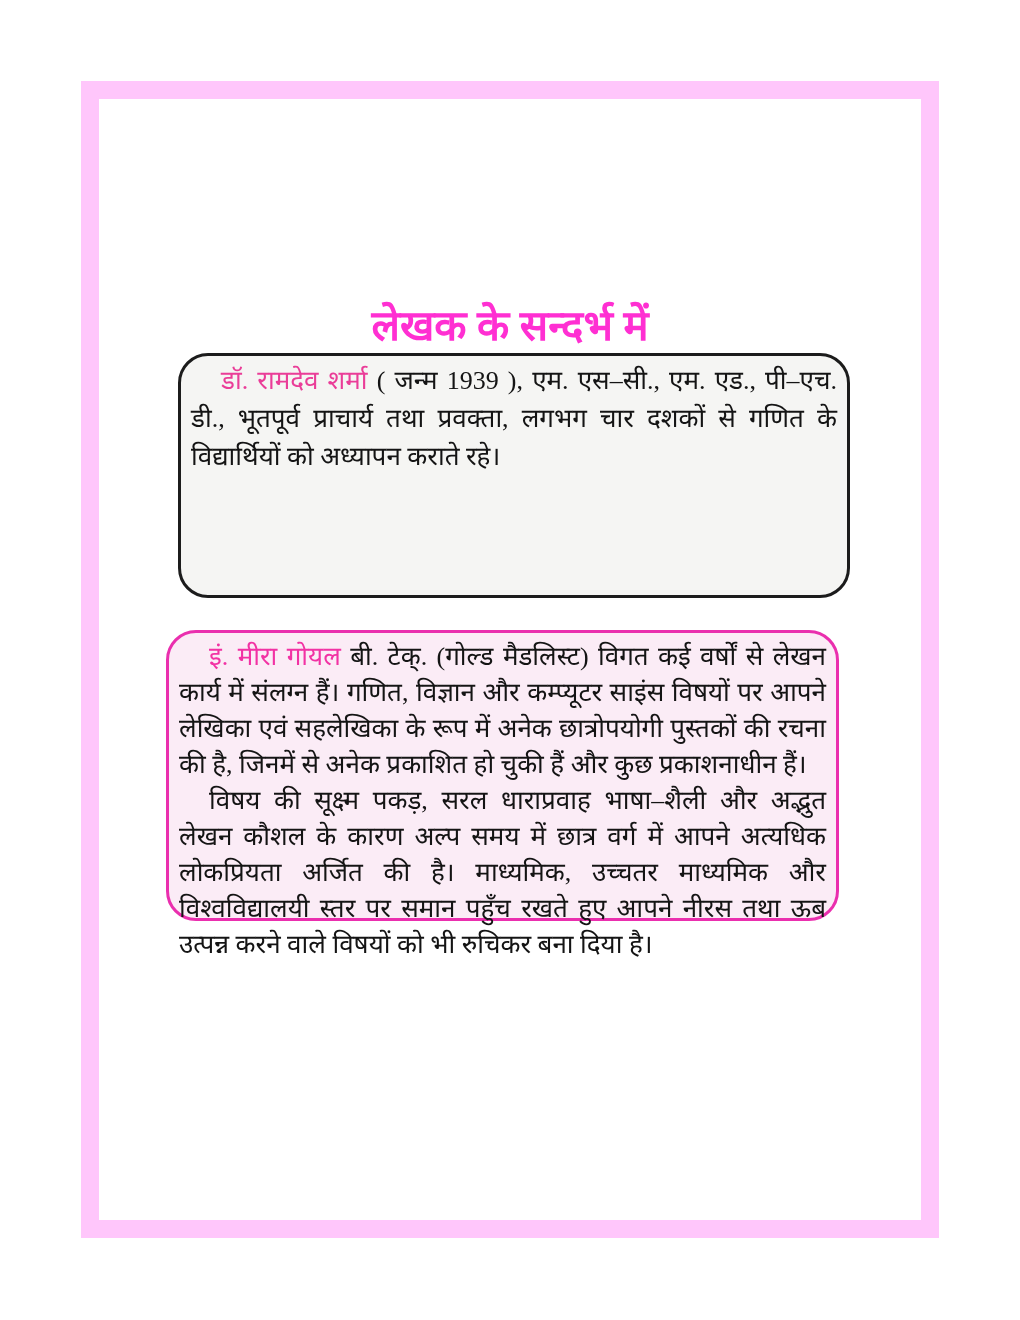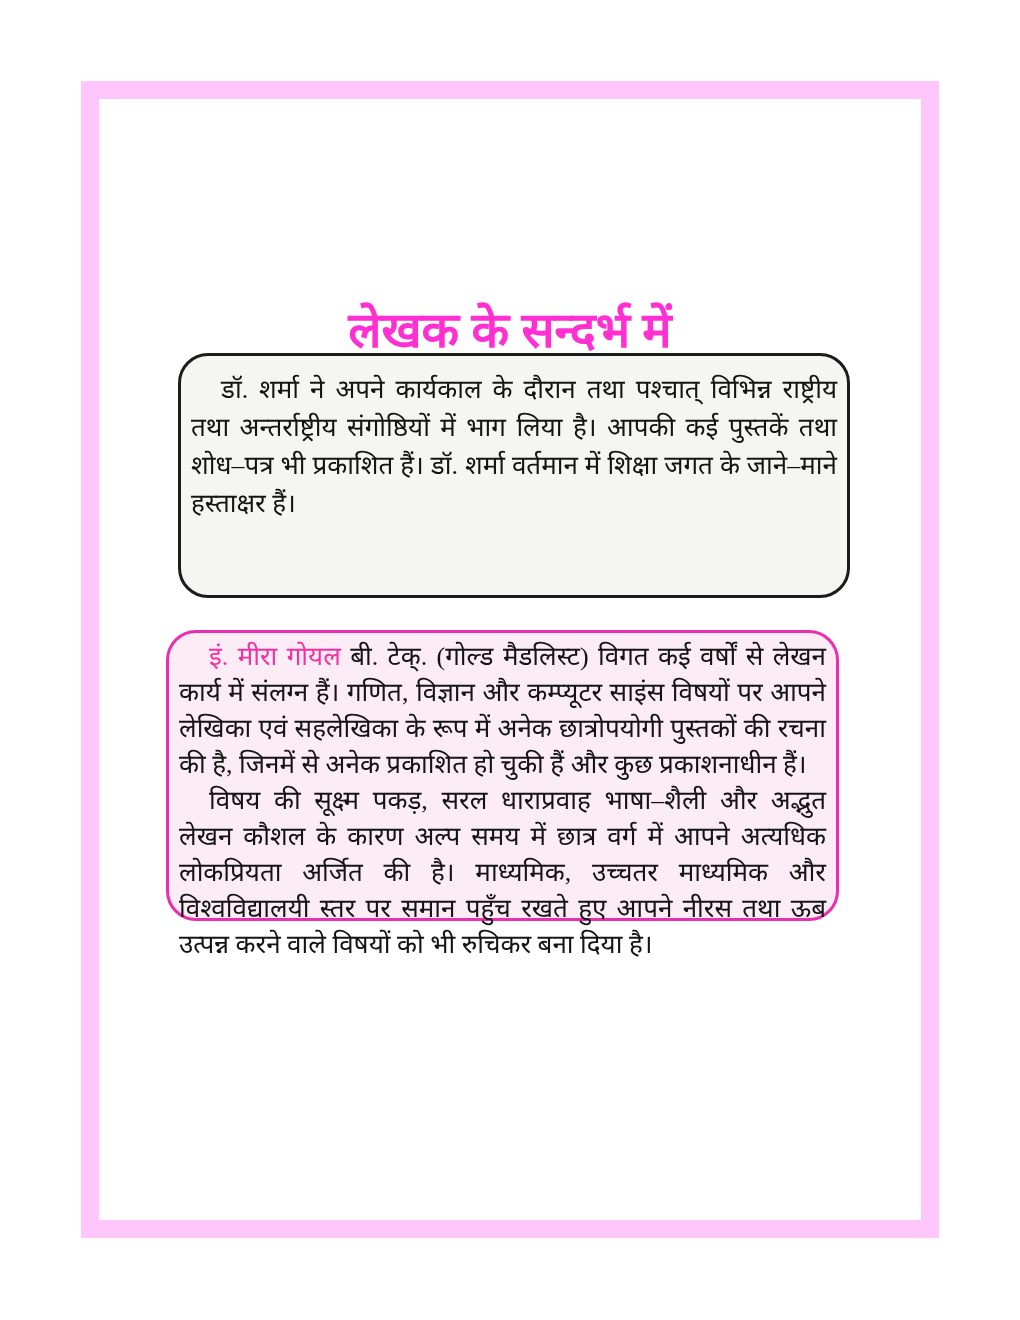--- a/index.html
+++ b/index.html
@@ -17,21 +17,21 @@
     width: 858px; height: 1157px;
     box-sizing: border-box;
     border: 18px solid var(--frame-pink, #ffc6fb);
     background: #ffffff;
   }
   .page-title {
     position: absolute;
     left: 99px; top: 270px;
     width: 822px;
     text-align: center;
-    font-size: 49px;
+    font-size: 42px;
     line-height: 56px;
     font-weight: bold;
     color: var(--title-magenta, #ff2fd2);
   }
   .bio-card {
     position: absolute;
     box-sizing: border-box;
     text-align: justify;
     font-size: 26px;
   }
@@ -59,19 +59,19 @@
   .author-name-2 { color: var(--author2-name, #f232a4); }
 </style>
 </head>
 <body>
 
 <div class="frame"></div>
 
 <h1 class="page-title">लेखक के सन्दर्भ में</h1>
 
 <div class="bio-card bio-card-1">
-  <p class="para-2">डॉ. शर्मा ने अपने कार्यकाल के दौरान तथा पश्चात् विभिन्न राष्ट्रीय तथा अन्तर्राष्ट्रीय संगोष्ठियों में भाग लिया है। आपकी कई पुस्तकें तथा शोध–पत्र भी प्रकाशित हैं। डॉ. शर्मा वर्तमान में शिक्षा जगत के जाने–माने हस्ताक्षर हैं।</p>
+  <p class="para-1"><span class="author-name-1">डॉ. रामदेव शर्मा</span><span> ( जन्म 1939 ), एम. एस–सी., एम. एड., पी–एच. डी., भूतपूर्व प्राचार्य तथा प्रवक्ता, लगभग चार दशकों से गणित के विद्यार्थियों को अध्यापन कराते रहे।</span></p>
 </div>
 
 <div class="bio-card bio-card-2">
   <p class="para-1"><span class="author-name-2">इं. मीरा गोयल</span><span> बी. टेक्. (गोल्ड मैडलिस्ट) विगत कई वर्षों से लेखन कार्य में संलग्न हैं। गणित, विज्ञान और कम्प्यूटर साइंस विषयों पर आपने लेखिका एवं सहलेखिका के रूप में अनेक छात्रोपयोगी पुस्तकों की रचना की है, जिनमें से अनेक प्रकाशित हो चुकी हैं और कुछ प्रकाशनाधीन हैं।</span></p>
   <p class="para-2">विषय की सूक्ष्म पकड़, सरल धाराप्रवाह भाषा–शैली और अद्भुत लेखन कौशल के कारण अल्प समय में छात्र वर्ग में आपने अत्यधिक लोकप्रियता अर्जित की है। माध्यमिक, उच्चतर माध्यमिक और विश्वविद्यालयी स्तर पर समान पहुँच रखते हुए आपने नीरस तथा ऊब उत्पन्न करने वाले विषयों को भी रुचिकर बना दिया है।</p>
 </div>
 
 </body></html>

